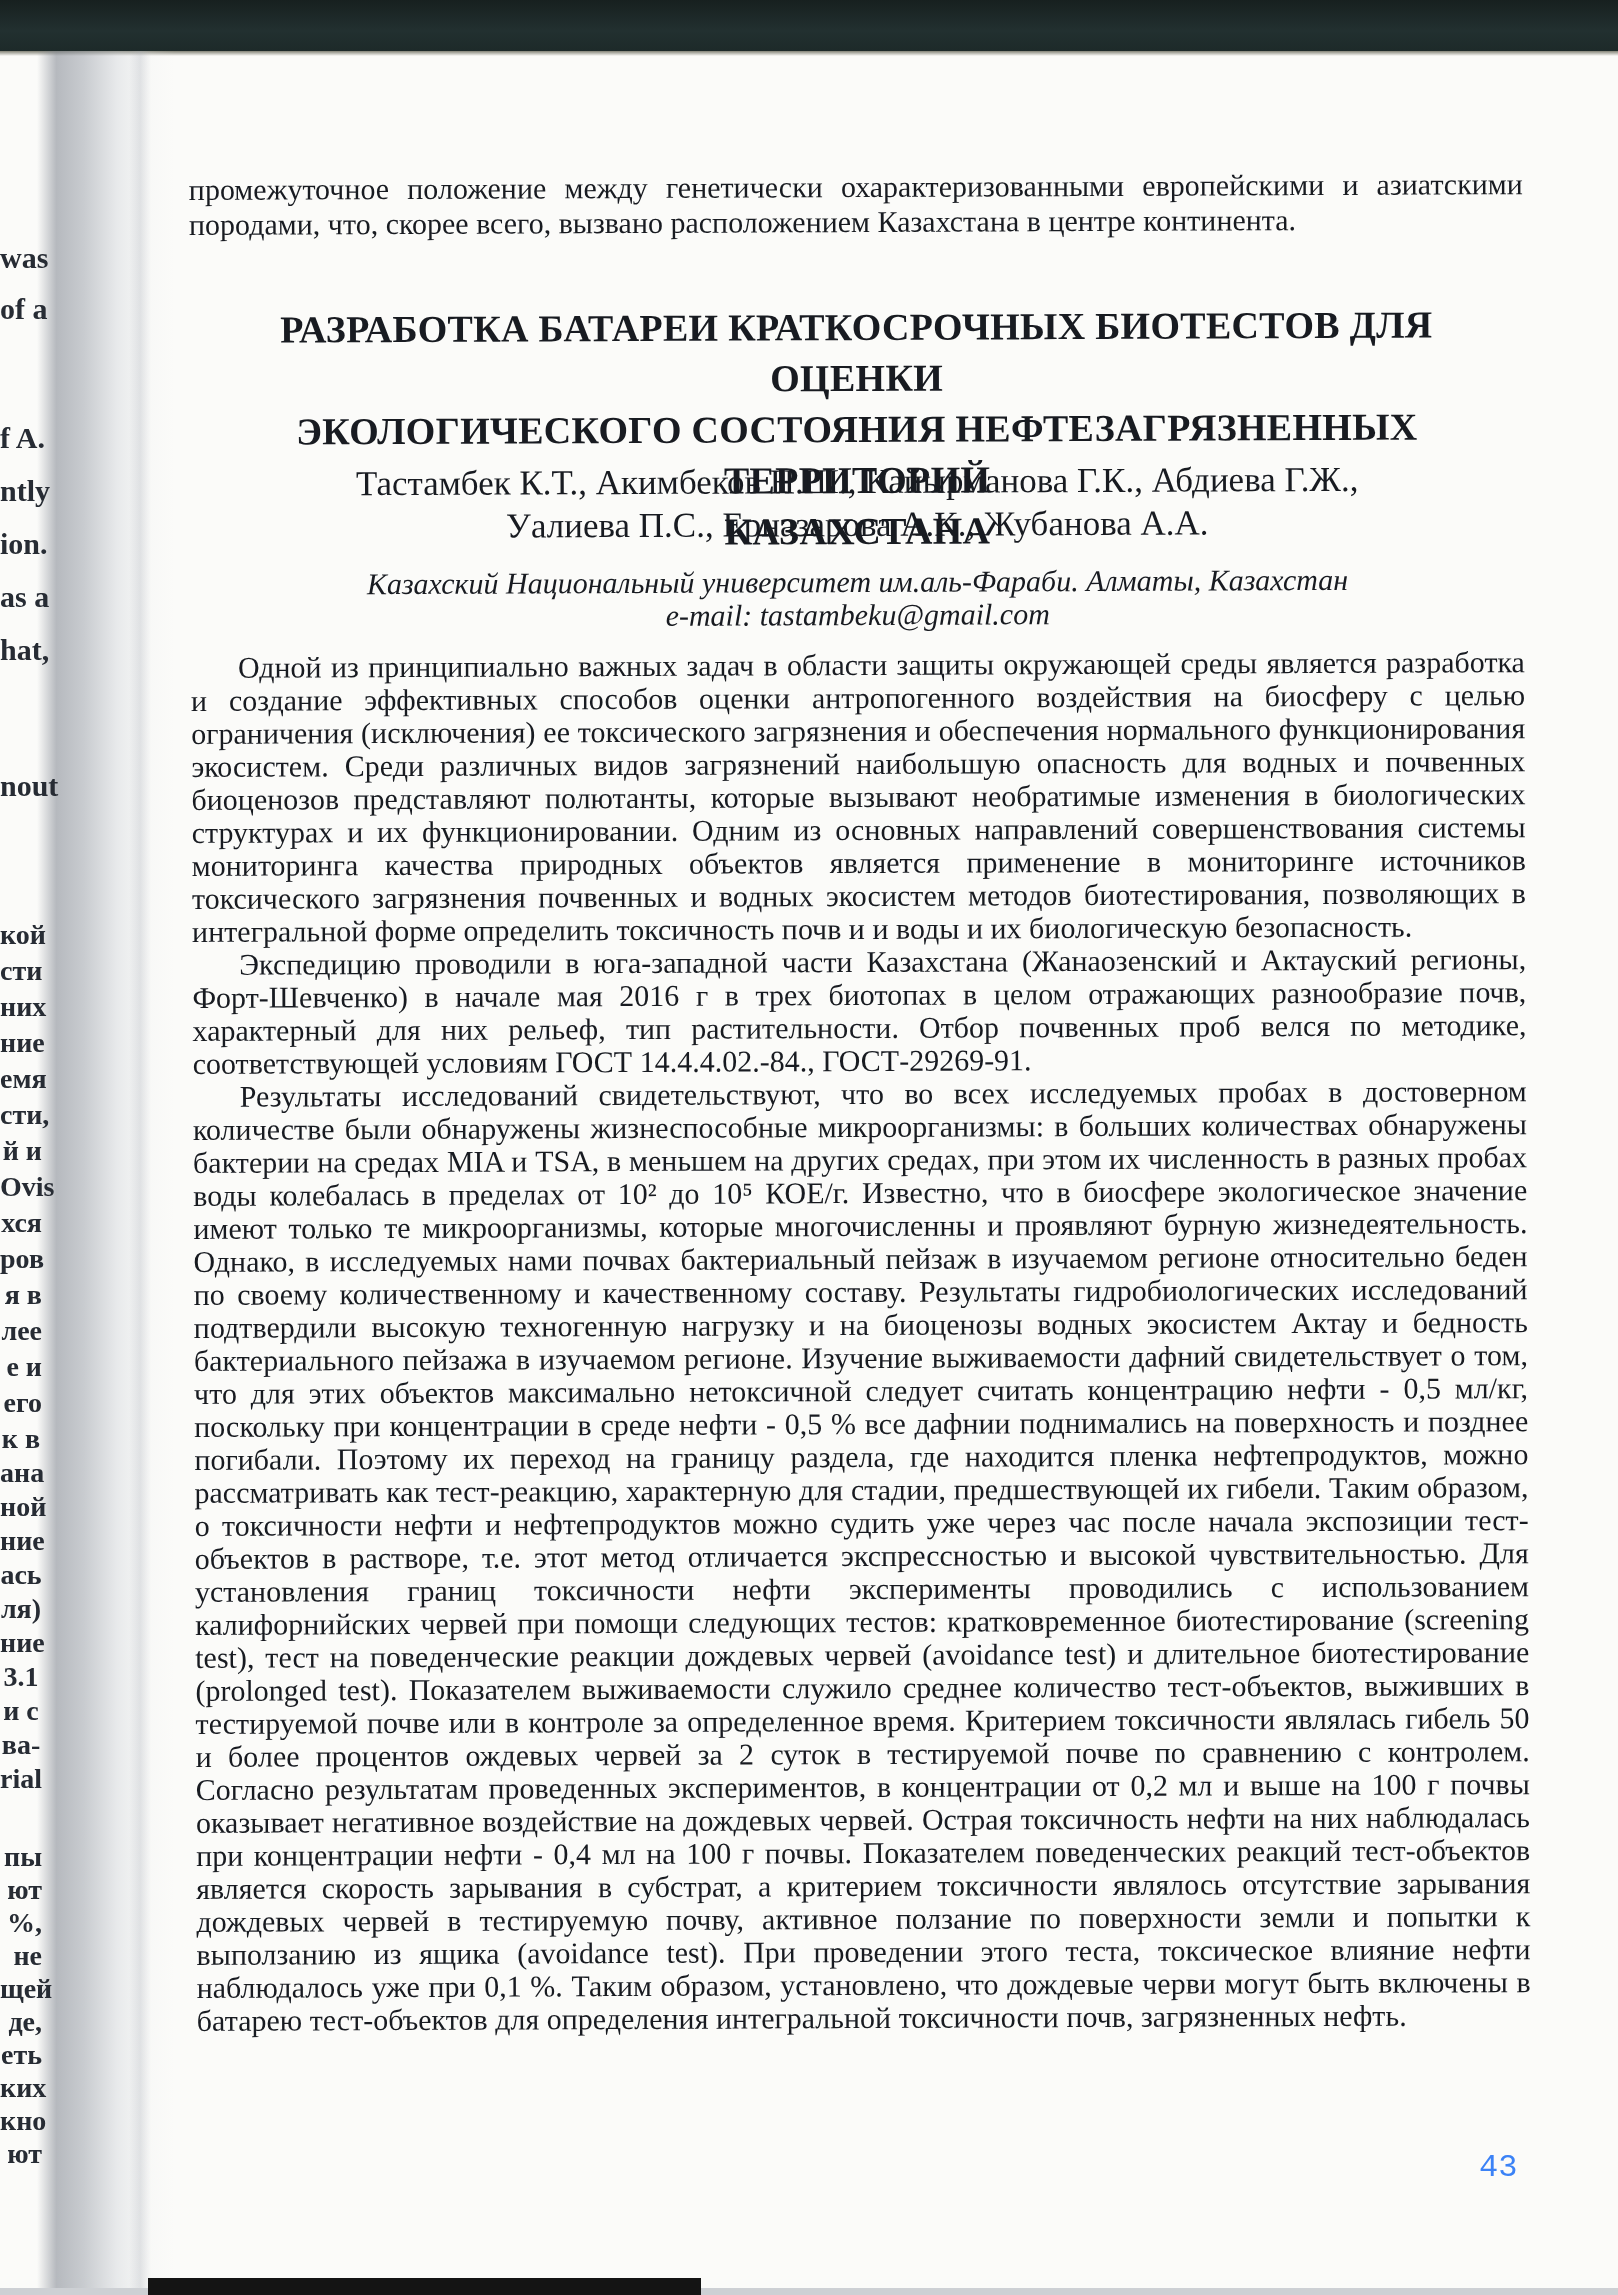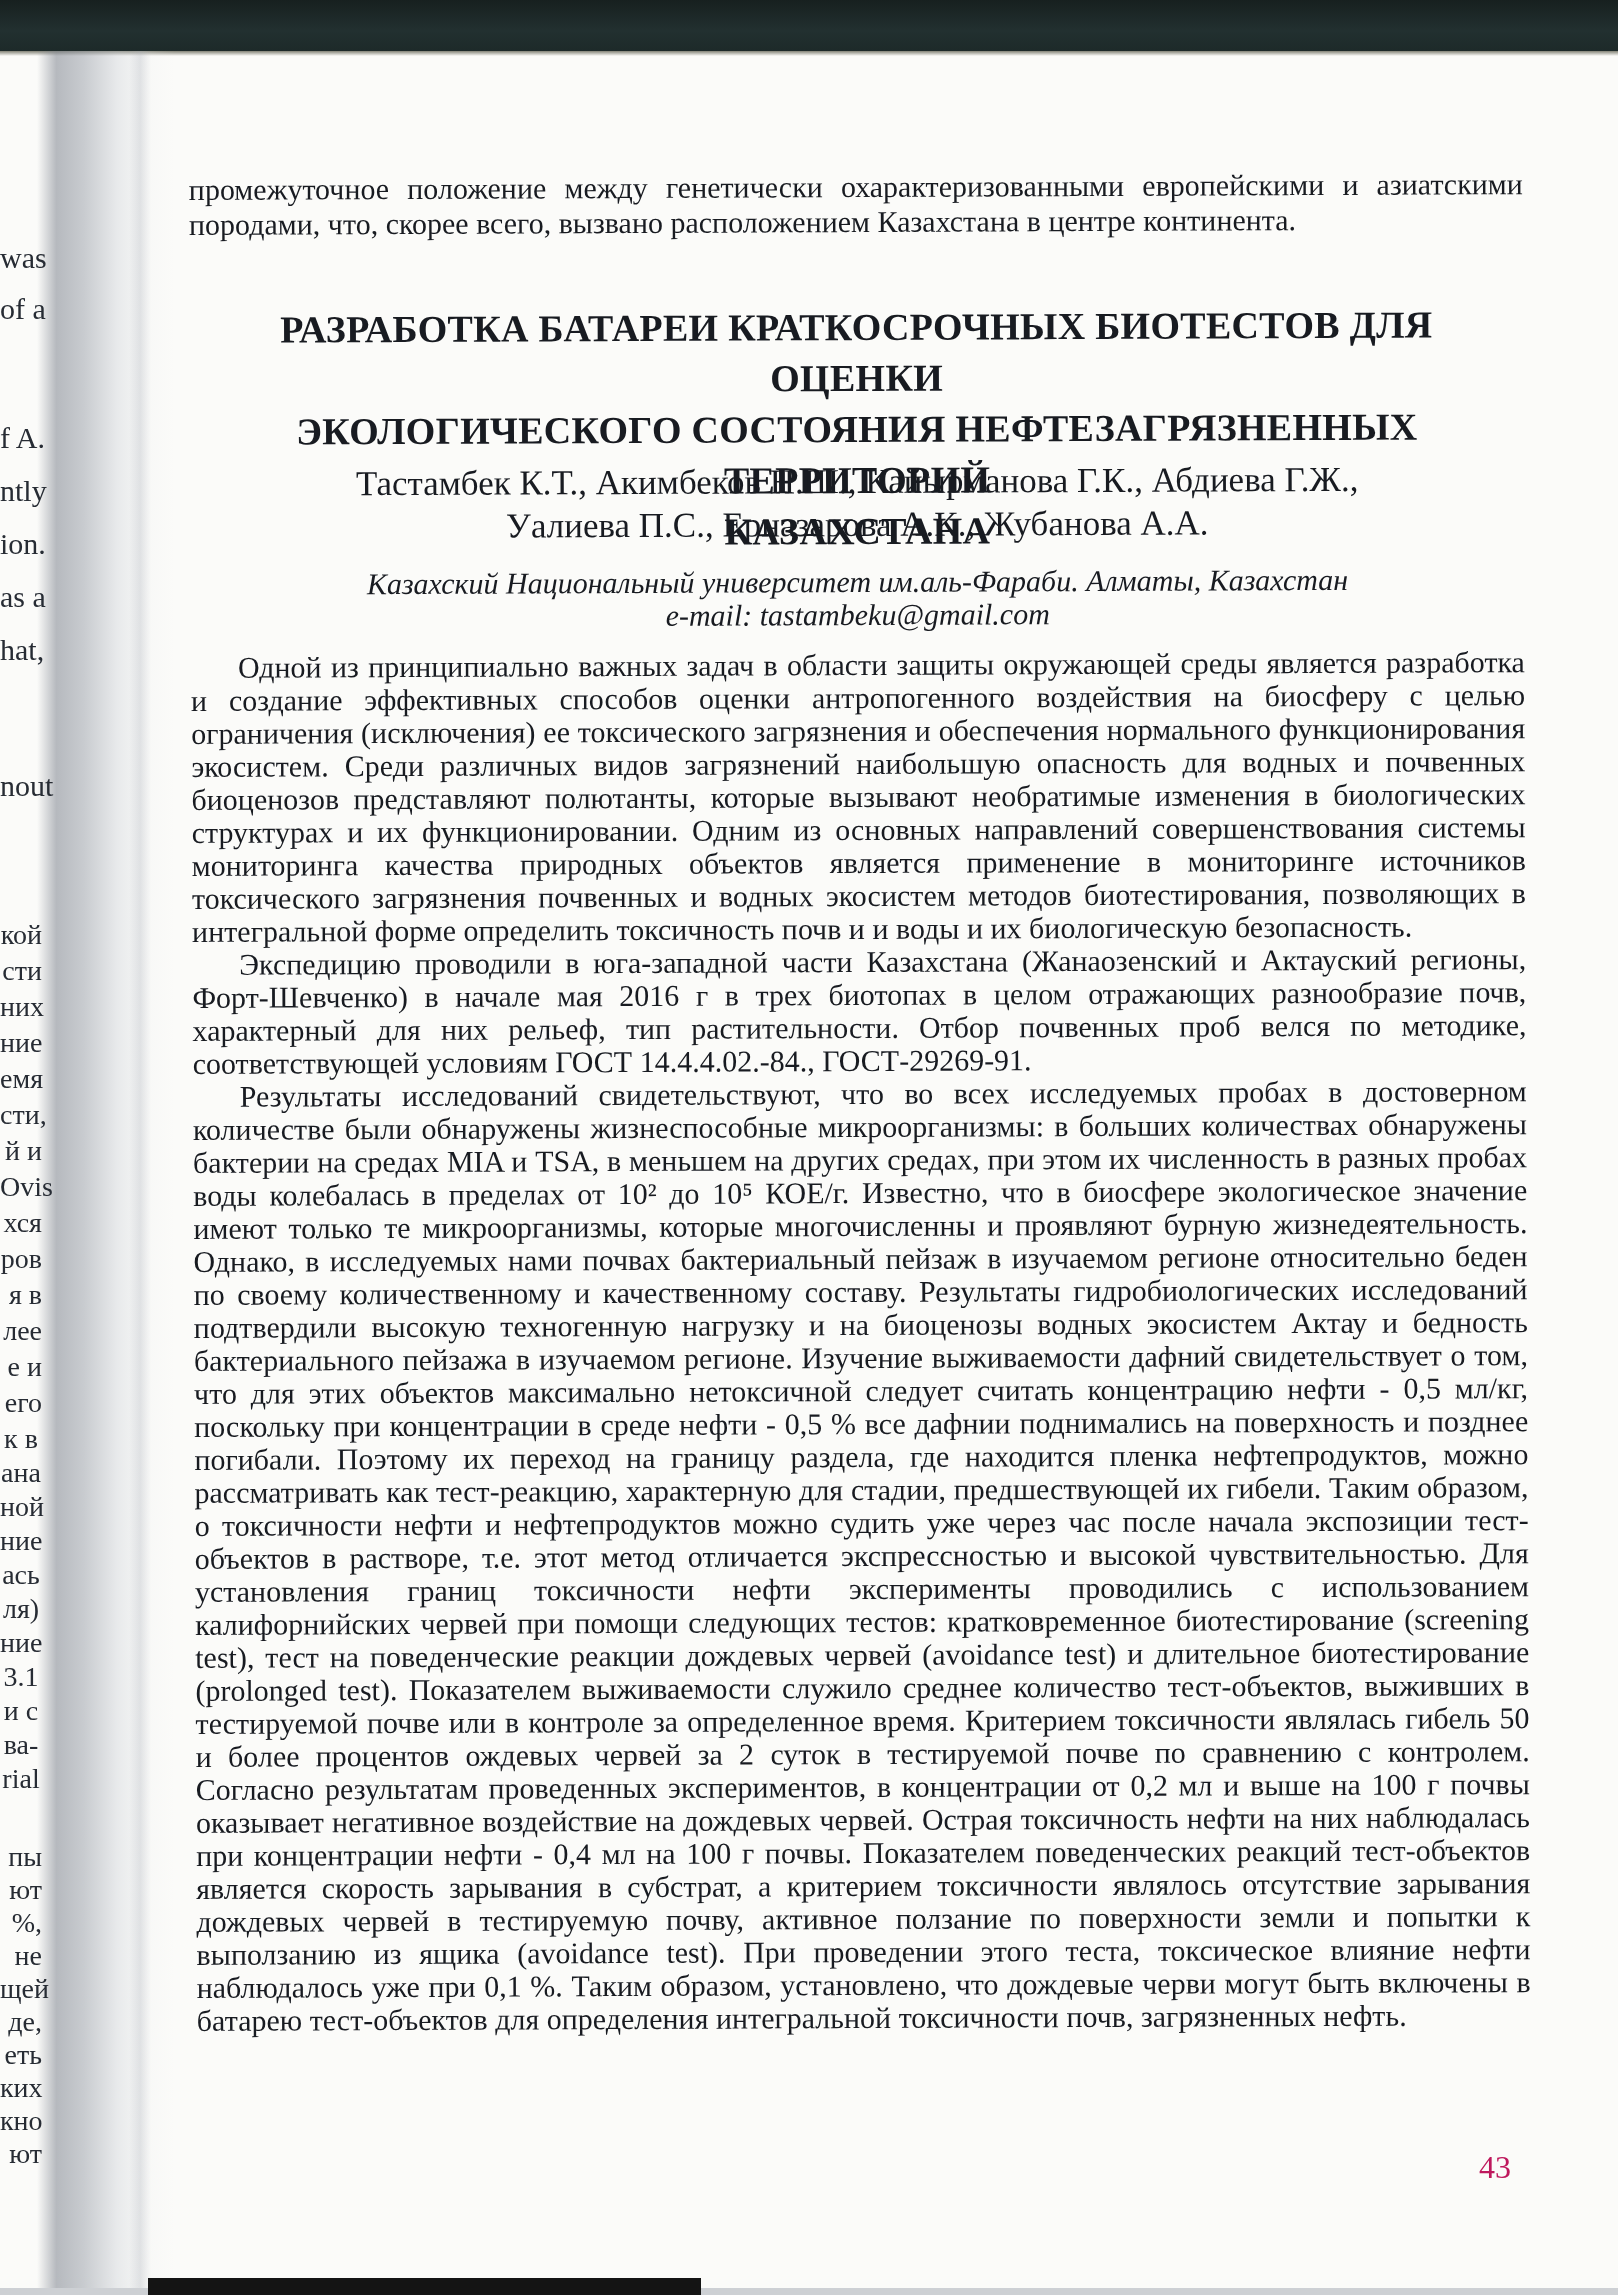--- a/index.html
+++ b/index.html
@@ -20,21 +20,21 @@
       rgba(125,131,142,.0) 0%,
       rgba(125,131,142,.55) 14%,
       rgba(150,156,166,.50) 34%,
       rgba(196,201,209,.35) 58%,
       rgba(233,235,238,.18) 80%,
       rgba(251,251,249,0) 100%);}
   .crease{position:absolute;top:51px;left:129px;width:22.4px;height:2245px;
     background:linear-gradient(90deg,rgba(170,175,184,0),rgba(170,175,184,.28),rgba(170,175,184,0));}
   
   .frag-group{position:absolute;left:0;width:42px;text-align:right;padding-right:1.3px;color:#272c34;}
-  .frag-group span{display:block;white-space:nowrap;}
+  .frag-group span{display:block;white-space:nowrap;font-weight:bold;}
   .g-lat{font-size:30px;}
   #g-lat-a{top:232px;line-height:51px;}
   #g-lat-b{top:411px;line-height:53px;}
   #g-lat-c{top:759px;line-height:53px;}
   .g-cyr{font-size:28px;}
   #g-cyr-a{top:917px;line-height:36px;text-align:right;}
   #g-cyr-b{top:1422px;line-height:34px;text-align:center;}
   #g-cyr-c{top:1840px;line-height:33px;}
   
   .content{position:absolute;left:188px;top:0;width:1334px;transform:rotate(-0.25deg);}
@@ -46,21 +46,21 @@
   .authors{position:absolute;top:460px;width:100%;margin:0;
     font-size:35px;line-height:43px;text-align:center;}
   .authors span{display:block;}
   .affil{position:absolute;top:565px;width:100%;margin:0;
     font-style:italic;font-size:30px;line-height:33px;text-align:center;}
   .body{position:absolute;top:648px;width:100%;
     font-size:30px;line-height:33px;text-align:justify;}
   .body p{margin:0;text-indent:47px;}
   
   .page-number{position:absolute;left:1479px;top:2149px;
-    font-family:Liberation Serif, serif;font-size:32px;color:#be185d;}
+    font-family:Liberation Mono, monospace;font-size:32px;color:#3b82f6;}
   .bottom-edge{position:absolute;left:0;bottom:0;width:1619px;height:6.6px;background:#cdd0d4;}
   .bottom-bar{position:absolute;left:148px;bottom:0;width:553px;height:17px;background:#141414;}
 </style>
 </head>
 <body>
 
 <div class="scan-root">
 
   <div class="top-band"></div>
   <div class="top-band-fade"></div>

